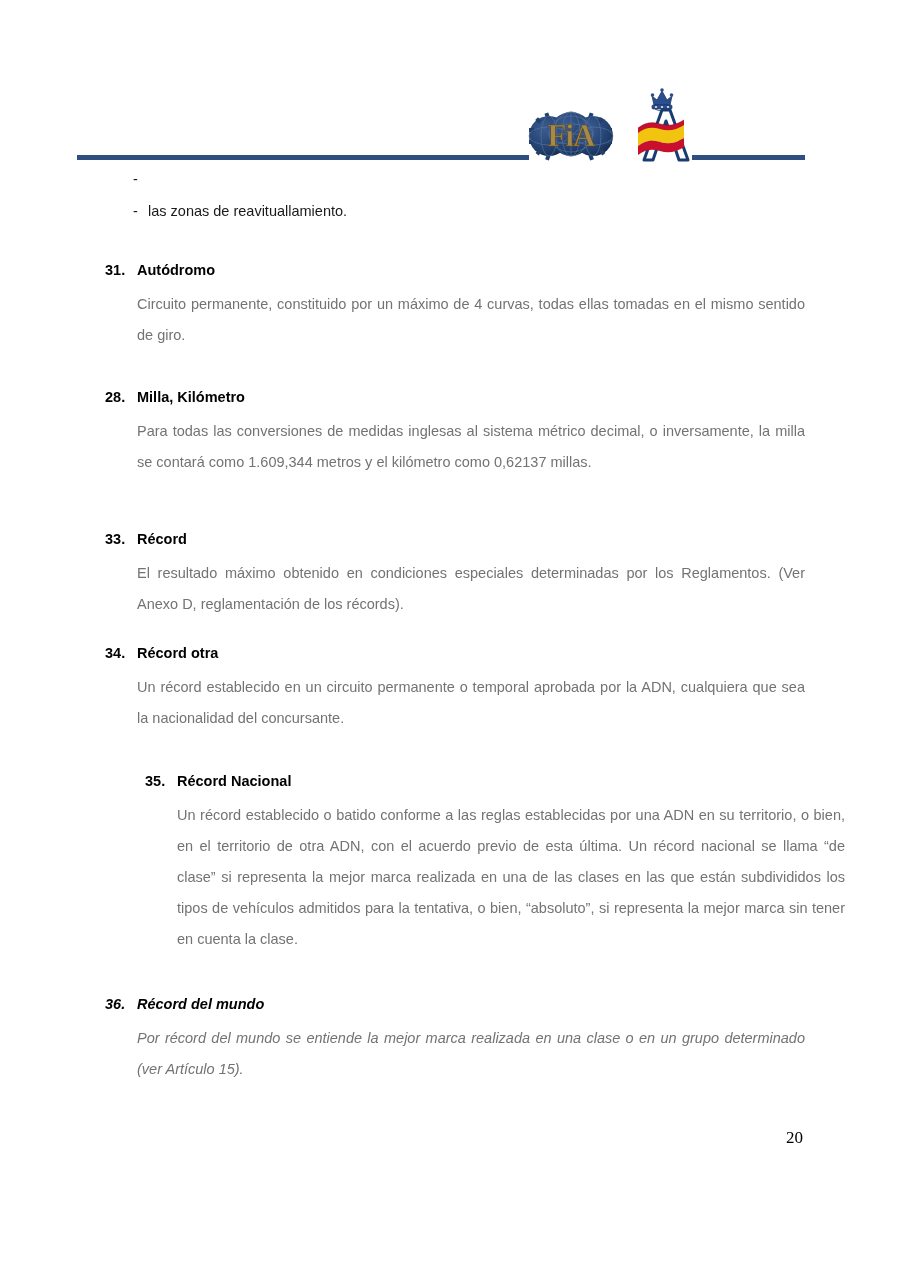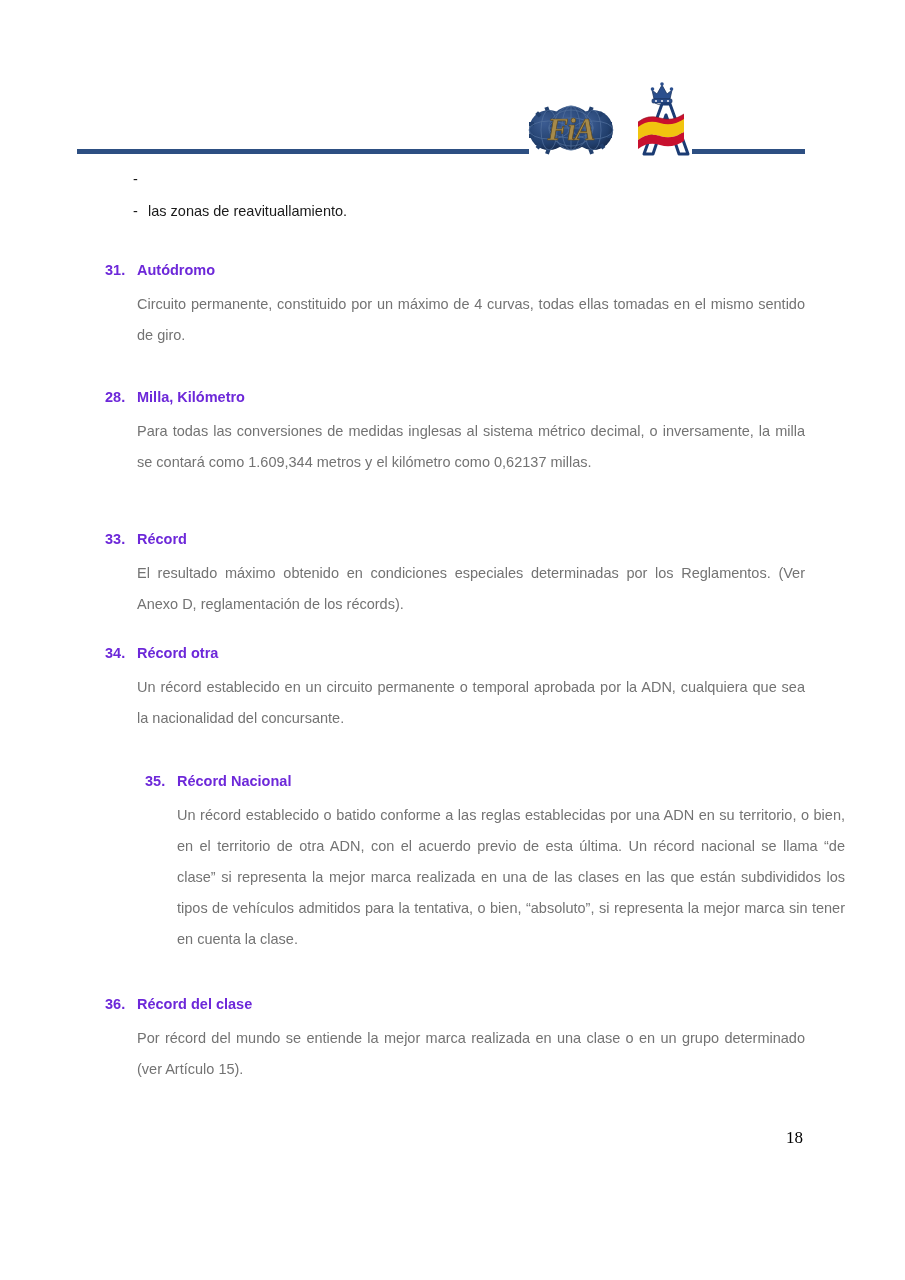--- a/index.html
+++ b/index.html
@@ -14,24 +14,23 @@
     background: #ffffff;
     font-family: "Liberation Sans", sans-serif;
     color: #000000;
     overflow: hidden;
   }
 
   
   .header {
     position: absolute;
     left: 0;
-    top: 4px;
+    top: 10px;
     width: 905px;
     height: 160px;
-    font-style: italic;
   }
   .header-rule-left {
     position: absolute;
     left: 77px;
     top: 145px;
     width: 452px;
     height: 5px;
     background: #2d4f82;
   }
   .header-rule-right {
@@ -86,21 +85,21 @@
   .section {
     position: absolute;
     left: 105px;
     width: 700px;
   }
   .sec-head {
     display: flex;
     align-items: flex-start;
     font-size: 14.5px;
     font-weight: bold;
-    color: #6d28d9;
+    color: #000000;
     margin: 0 0 0 0;
     line-height: 20px;
   }
   .sec-num {
     flex: 0 0 32px;
     width: 32px;
   }
   .sec-title {
     flex: 1 1 auto;
   }
@@ -259,23 +258,23 @@
     </div>
 
     <div class="section" style="top:771px;margin-left:40px;">
       <div class="sec-head">
         <span class="sec-num">35.</span>
         <span class="sec-title">Récord Nacional</span>
       </div>
       <div class="sec-body">Un récord establecido o batido conforme a las reglas establecidas por una ADN en su territorio, o bien, en el territorio de otra ADN, con el acuerdo previo de esta última. Un récord nacional se llama “de clase” si representa la mejor marca realizada en una de las clases en las que están subdivididos los tipos de vehículos admitidos para la tentativa, o bien, “absoluto”, si representa la mejor marca sin tener en cuenta la clase.</div>
     </div>
 
-    <div class="section" style="top:994px;">
+    <div class="section" style="top:994px;font-style:italic;">
       <div class="sec-head">
         <span class="sec-num">36.</span>
-        <span class="sec-title">Récord del clase</span>
+        <span class="sec-title">Récord del mundo</span>
       </div>
       <div class="sec-body">Por récord del mundo  se entiende la mejor marca realizada en una clase o en un grupo determinado (ver Artículo 15).</div>
     </div>
 
-    <div class="page-number">18</div>
+    <div class="page-number">20</div>
   </div>
 </div>
 
 </body></html>

